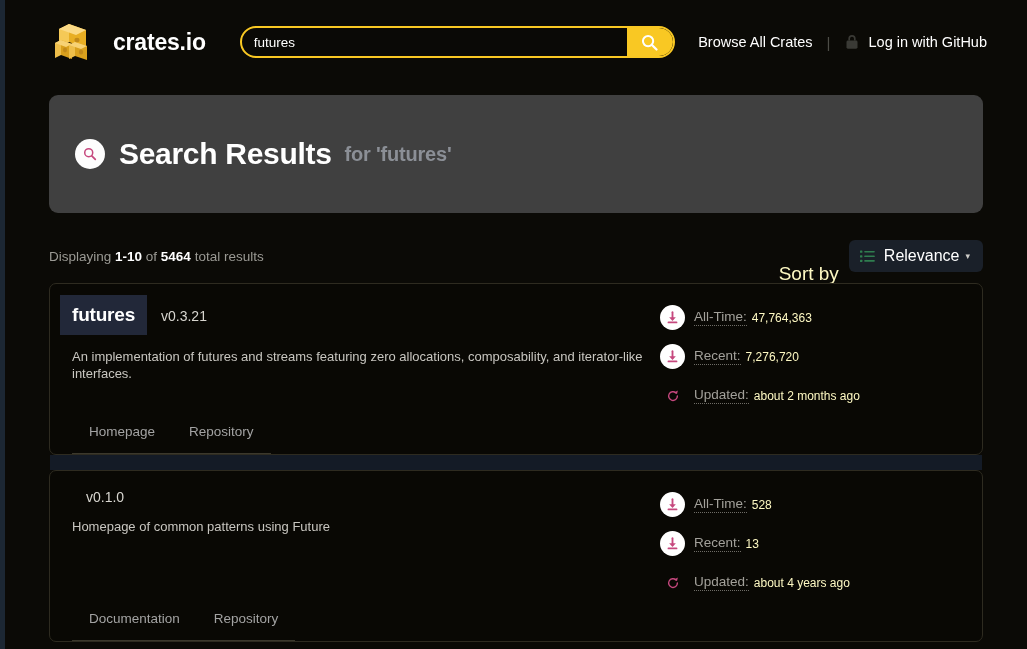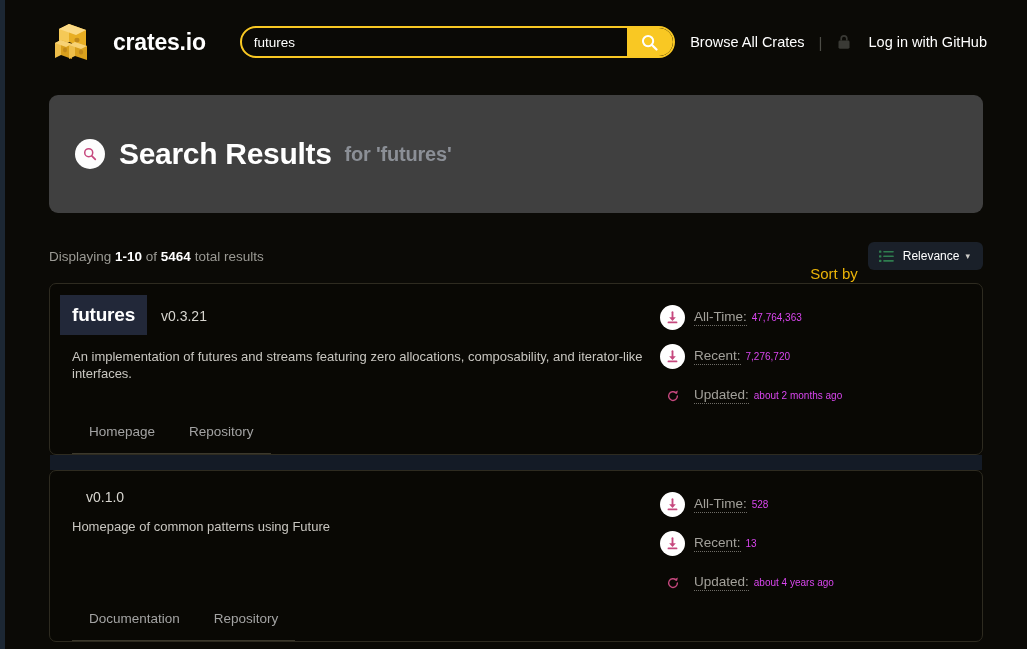--- a/index.html
+++ b/index.html
@@ -118,21 +118,21 @@
 
   #nav-divider {
     color: #4d4d47;
     margin: 0 14px;
     font-size: 15px;
   }
 
   #login-group {
     display: flex;
     align-items: center;
-    gap: 18px;
+    gap: 10px;
   }
 
   
   #hero {
     margin: 11px 44px 0 44px;
     height: 118px;
     background: #404040;
     border-radius: 9px;
     display: flex;
     align-items: center;
@@ -180,37 +180,37 @@
   #displaying-text b { color: #ffffff; font-weight: bold; }
 
   #sort-area {
     margin-left: auto;
     display: flex;
     align-items: center;
     gap: 10px;
   }
 
   #sort-label {
-    font-size: 15px;
-    color: #eab308;
+    font-size: 19px;
+    color: #fef9c3;
     margin-top: 35px;
   }
 
   #sort-dropdown {
     display: flex;
     align-items: center;
     gap: 9px;
     background: #1a2029;
     border-radius: 6px;
     padding: 7px 13px 7px 11px;
     cursor: pointer;
   }
 
   #sort-value {
-    font-size: 12px;
+    font-size: 16px;
     color: #ffffff;
   }
 
   #sort-caret {
     font-size: 9px;
     color: #cfcec9;
     margin-left: -3px;
   }
 
   
@@ -324,22 +324,22 @@
   }
 
   .stat-label {
     font-size: 13.5px;
     color: #a3a19b;
     border-bottom: 1px dotted #6e6c66;
     padding-bottom: 1px;
   }
 
   .stat-value {
-    font-size: 10px;
-    color: #d946ef;
+    font-size: 12px;
+    color: #fef9c3;
     margin-left: -4px;
   }
 </style>
 </head>
 <body>
 
 <div id="window-edge-left"></div>
 
 <div id="page">
 

